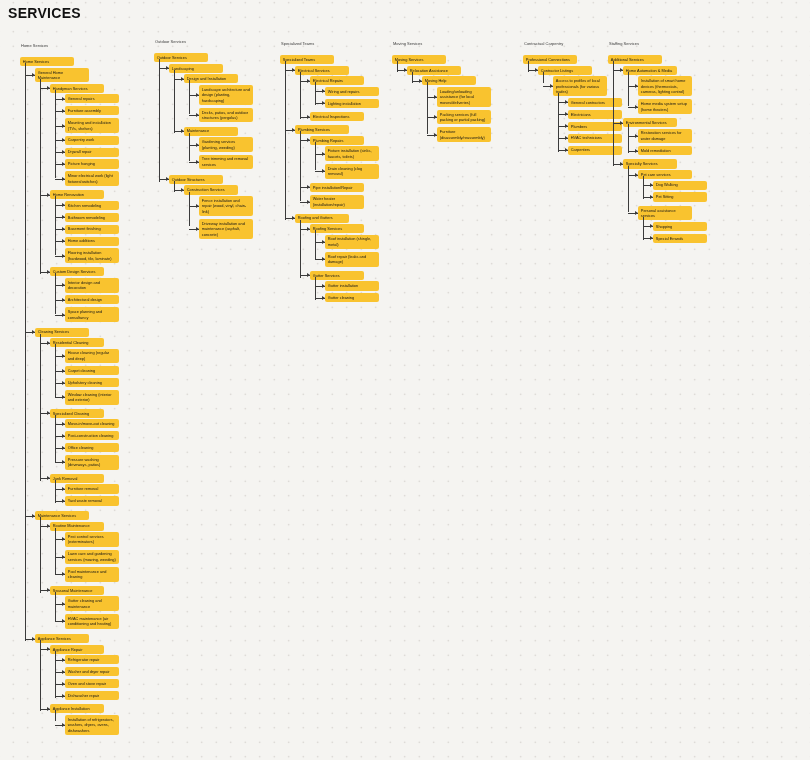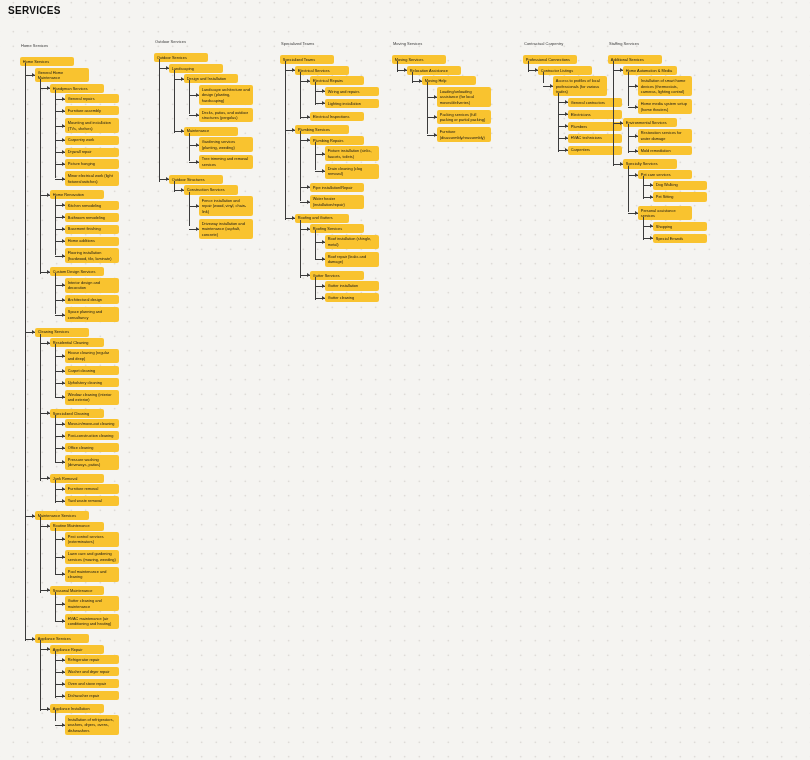--- a/index.html
+++ b/index.html
@@ -17,21 +17,21 @@
   }
   .canvas{
     position:relative;width:810px;height:760px;overflow:hidden;
     background-color:var(--bg);
     background-image:radial-gradient(circle,var(--dot) 0.8px,transparent 1px);
     background-size:14.5px 14.5px;
     background-position:6px 10px;
   }
   .title{
     position:absolute;left:8px;top:5px;
-    font-size:10px;font-weight:800;letter-spacing:.3px;color:#111;
+    font-size:14px;font-weight:800;letter-spacing:.3px;color:#111;
   }
   .column{position:absolute;}
   .col-0{left:20px;top:44px;}
   .col-1{left:154px;top:40px;}
   .col-2{left:280px;top:42px;}
   .col-3{left:392px;top:42px;}
   .col-4{left:523px;top:42px;}
   .col-5{left:608px;top:42px;}
   .col-label{
     font-size:4px;color:#3c3c3c;margin:0 0 7px 1px;line-height:1.2;

